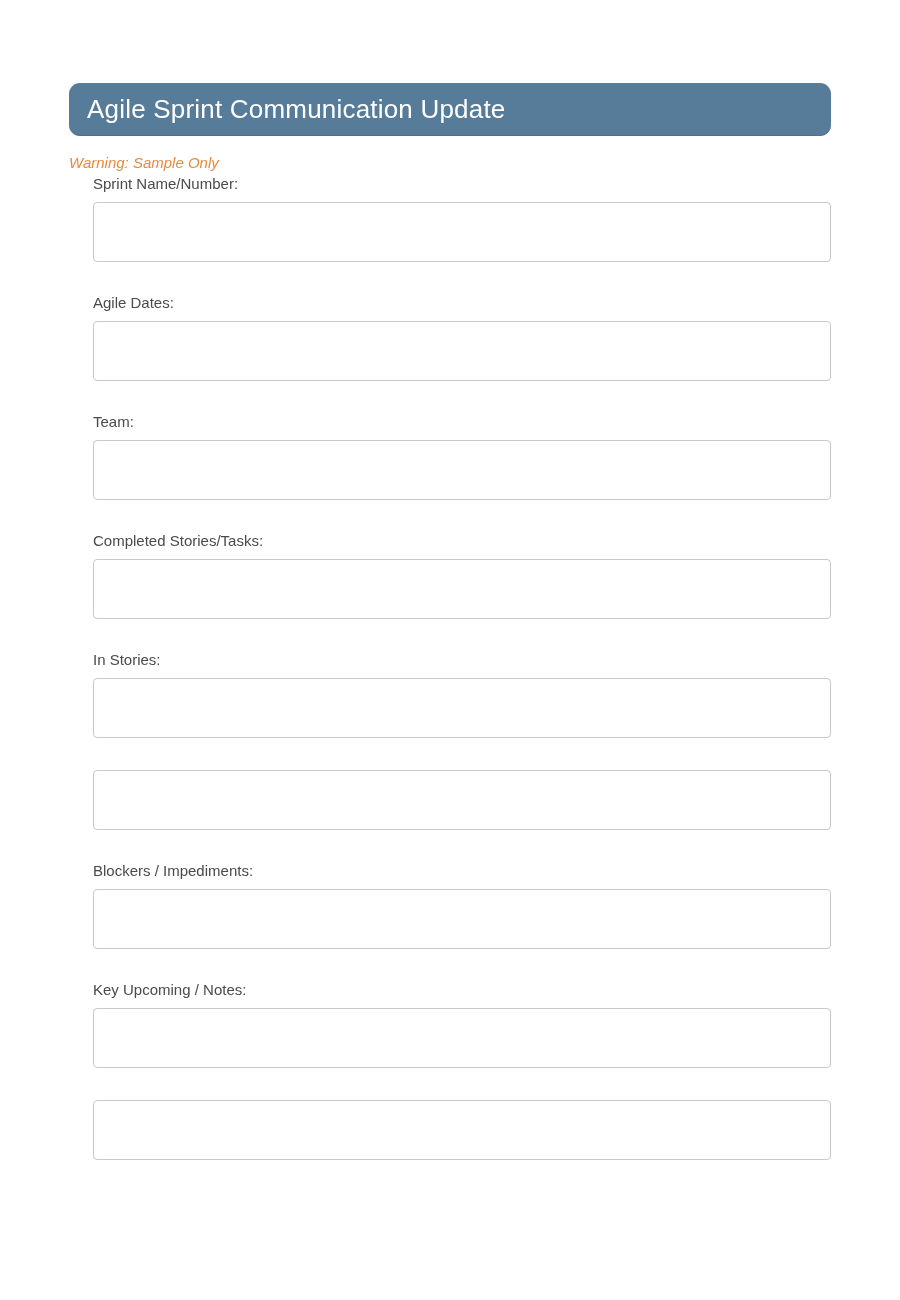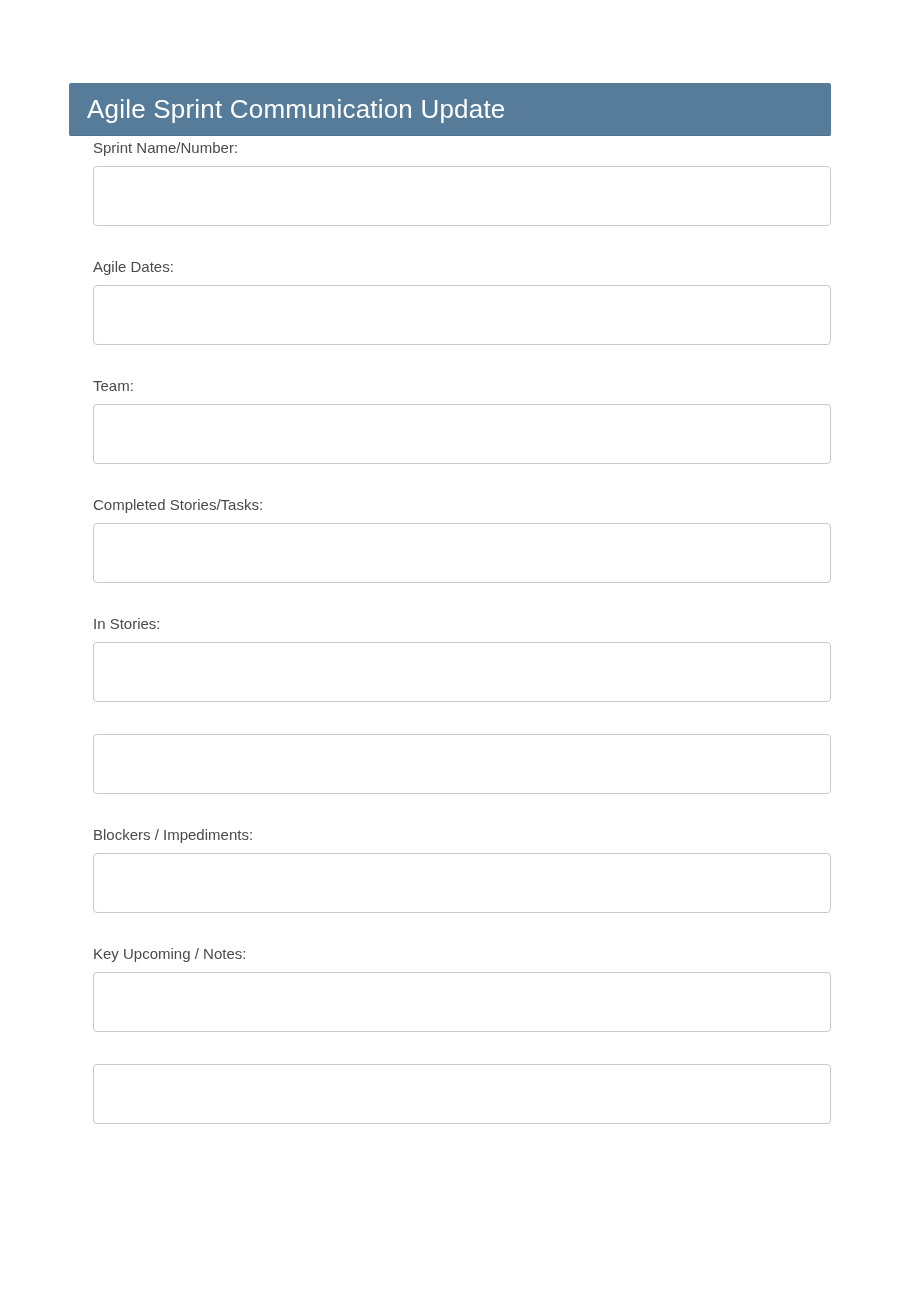--- a/index.html
+++ b/index.html
@@ -15,21 +15,21 @@
     overflow: hidden;
   }
   .page {
     width: 762px;
     margin: 83px auto 0 auto;
   }
   .banner {
     height: 53px;
     background: var(--header-bg, #567c99);
     border-bottom: 1px solid var(--header-border, #4e7190);
-    border-radius: 2px;
+    border-radius: 11px;
     display: flex;
     align-items: center;
     padding: 0 18px;
   }
   .banner h1 {
     margin: 0;
     font-size: 26px;
     font-weight: 400;
     letter-spacing: 0.2px;
     color: var(--header-text, #ffffff);
@@ -72,20 +72,21 @@
 </style>
 </head>
 <body>
 
 <div class="page">
 
   <header class="banner">
     <h1>Agile Sprint Communication Update</h1>
   </header>
 
+  <p class="warning">Warning: Sample Only</p>
 
   <form class="form-body">
 
     <div class="field">
       <label class="field-label">Sprint Name/Number:</label>
       <textarea class="field-input" aria-label="Sprint Name/Number:" style=""></textarea>
     </div>
 
     <div class="field">
       <label class="field-label">Agile Dates:</label>

